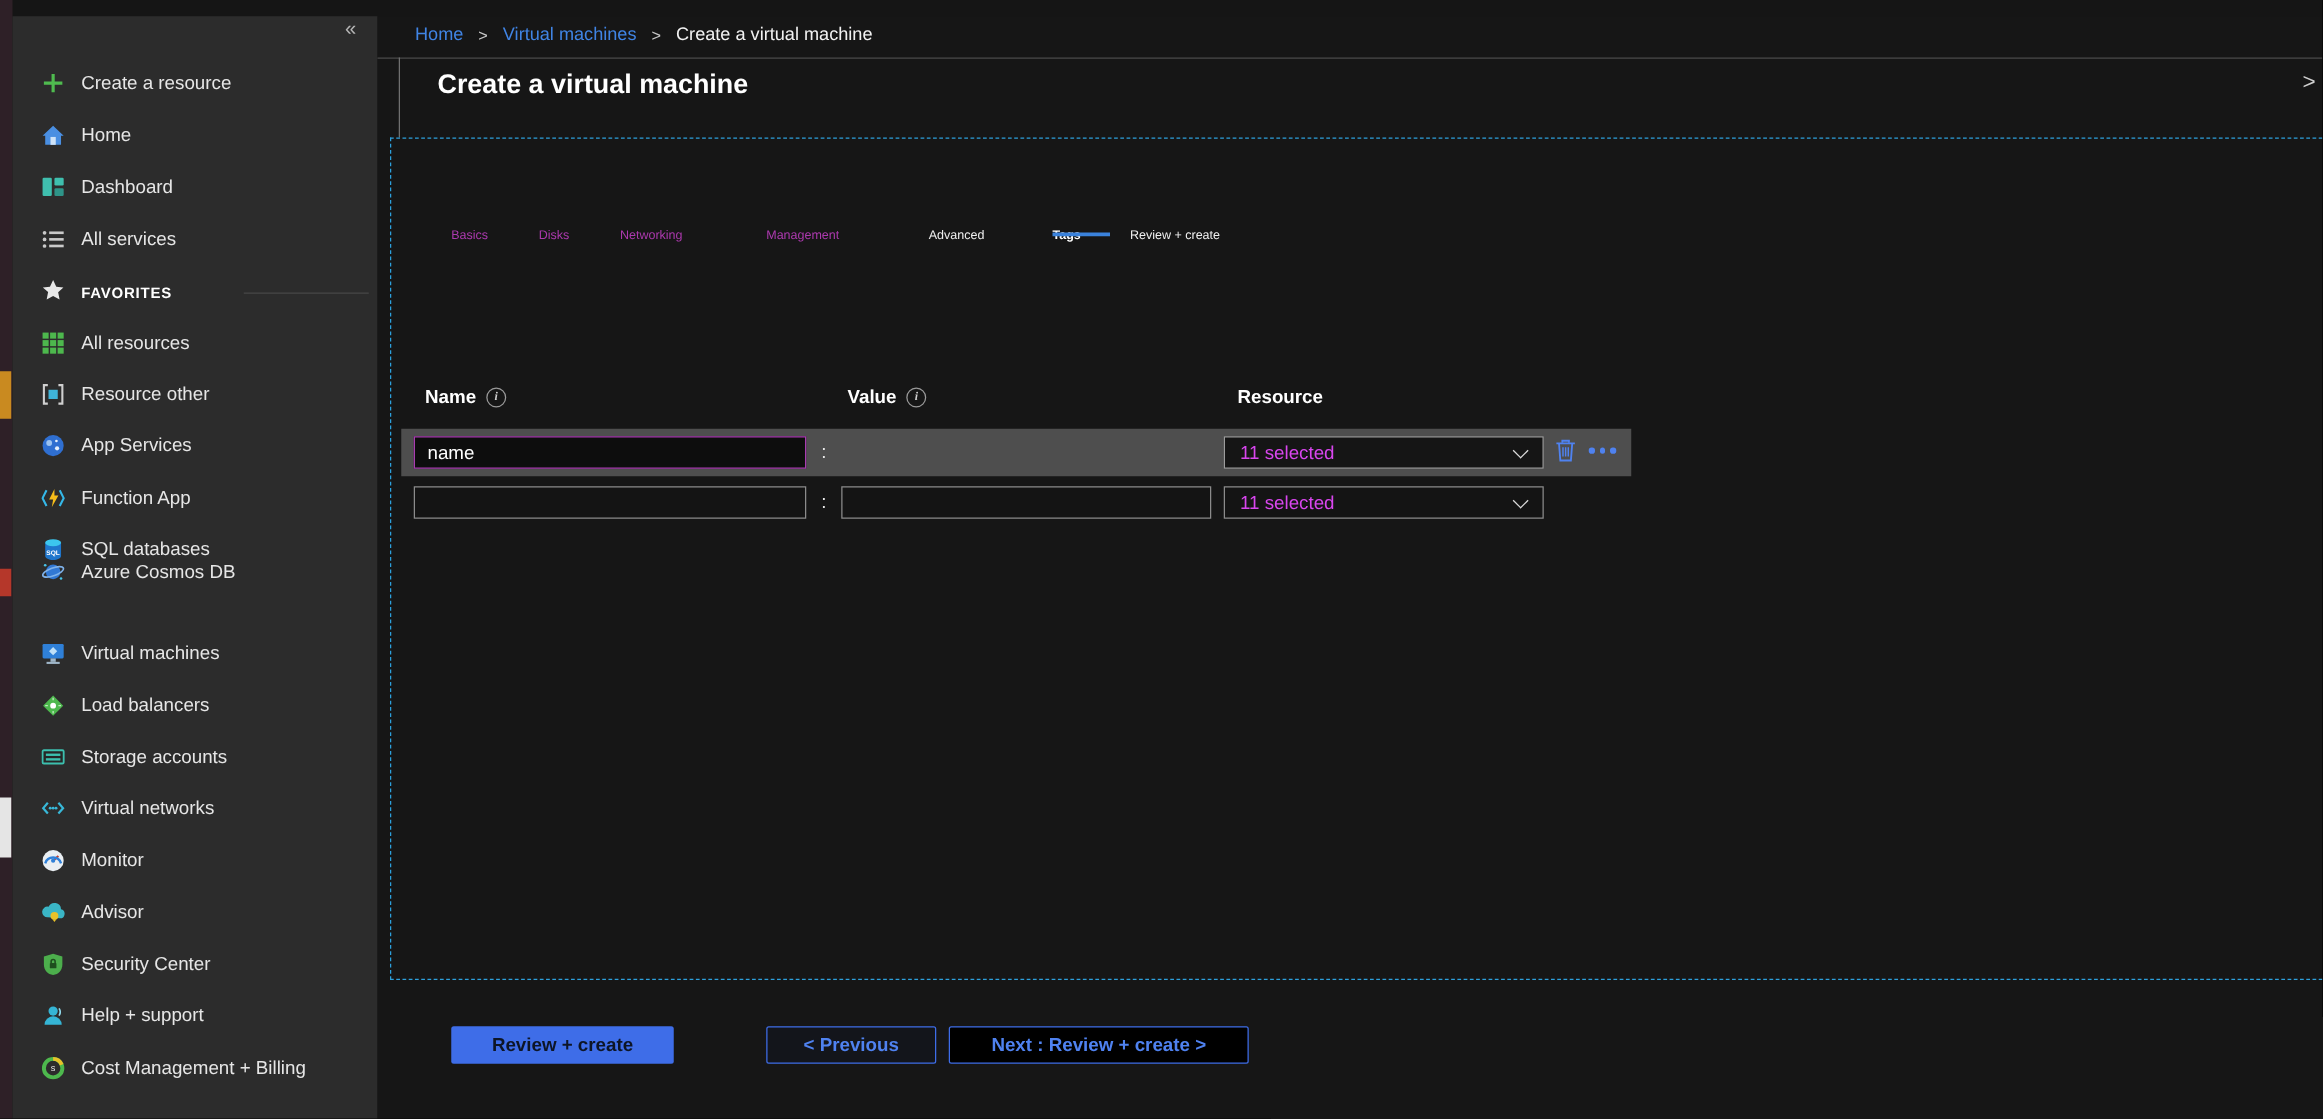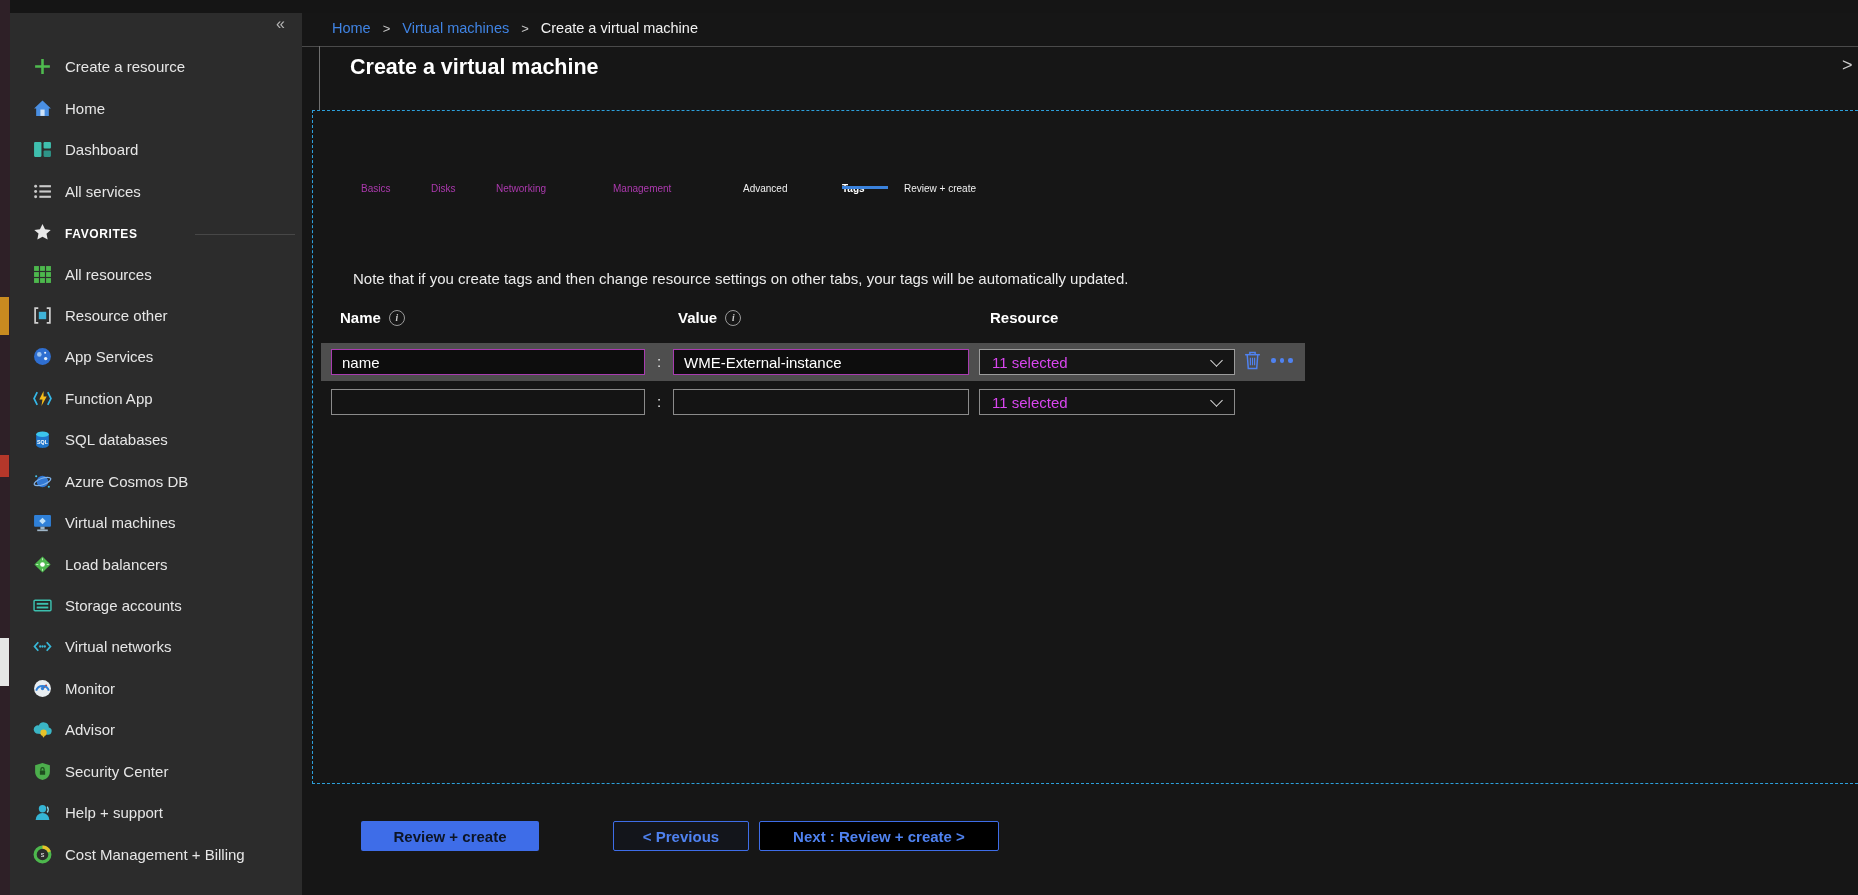--- a/index.html
+++ b/index.html
@@ -173,21 +173,21 @@
       <span class="side-label">Function App</span>
     </div>
     <div class="abs side-item" style="top:417px;">
       <span class="side-icon"><svg viewBox="0 0 18 18" width="19" height="19">
             <path d="M3 4v10c0 1.7 2.7 3 6 3s6-1.3 6-3V4" fill="#1f76cc"></path>
             <ellipse cx="9" cy="4" rx="6" ry="2.6" fill="#3cc6ee"></ellipse>
             <text x="9" y="13" font-size="5" fill="#fff" text-anchor="middle" font-weight="bold">SQL</text>
           </svg></span>
       <span class="side-label">SQL databases</span>
     </div>
-    <div class="abs side-item" style="top:459px;text-decoration:underline;">
+    <div class="abs side-item" style="top:435px;text-decoration:underline;">
       <span class="side-icon"><svg viewBox="0 0 18 18" width="19" height="19">
             <circle cx="9" cy="9" r="5.5" fill="#3178d4"></circle>
             <ellipse cx="9" cy="9" rx="8.3" ry="3" fill="none" stroke="#7fb2ea" stroke-width="1.2" transform="rotate(-20 9 9)"></ellipse>
             <circle cx="3" cy="4" r="1" fill="#49c3e8"></circle>
             <circle cx="15" cy="14" r="1" fill="#49c3e8"></circle>
           </svg></span>
       <span class="side-label">Azure Cosmos DB</span>
     </div>
     <div class="abs side-item" style="top:500px;">
       <span class="side-icon"><svg viewBox="0 0 18 18" width="19" height="19">
@@ -289,38 +289,36 @@
 
       <span class="tab visited" style="left:48px;">Basics</span>
       <span class="tab visited" style="left:118px;">Disks</span>
       <span class="tab visited" style="left:183px;">Networking</span>
       <span class="tab visited" style="left:300px;">Management</span>
       <span class="tab plain" style="left:430px;">Advanced</span>
       <span class="tab active" style="left:529px;">Tags</span>
       <span class="tab plain" style="left:591px;">Review + create</span>
       <div class="abs" id="tab-underline"></div>
 
-      <div class="abs desc" style="top:159px;">Note that if you create tags and then change resource settings on other tabs, your tags will be automatically updated.</div>
 
       <div class="abs col-header" style="left:27px;">
         <span>Name</span>
         <span class="info">i</span>
       </div>
       <div class="abs col-header" style="left:365px;">
         <span>Value</span>
         <span class="info">i</span>
       </div>
       <div class="abs col-header" style="left:677px;">
         <span>Resource</span>
       </div>
 
       <div class="abs" id="row-highlight"></div>
       <input class="tag-input sel" style="left: 18px; top: 238px; width: 292px;" value="name">
       <span class="colon" style="left:339px;top:242px;">:</span>
-      <input class="tag-input sel" style="left: 360px; top: 238px; width: 274px;" value="WME-External-instance">
       <div class="select" style="left:666px;top:238px;">
         <span class="val">11 selected</span>
         <span class="chev"></span>
       </div>
       <span class="abs" id="trash"><svg width="17" height="19" viewBox="0 0 16 18">
             <path d="M1 3.5h14" stroke="#4f82f0" stroke-width="1.4"></path>
             <path d="M5.5 3V1.5h5V3" stroke="#4f82f0" stroke-width="1.4" fill="none"></path>
             <path d="M3 3.5l1 13h8l1-13" stroke="#4f82f0" stroke-width="1.4" fill="none"></path>
             <path d="M6 6.5v7M8 6.5v7M10 6.5v7" stroke="#4f82f0" stroke-width="1.1"></path>
           </svg></span>

